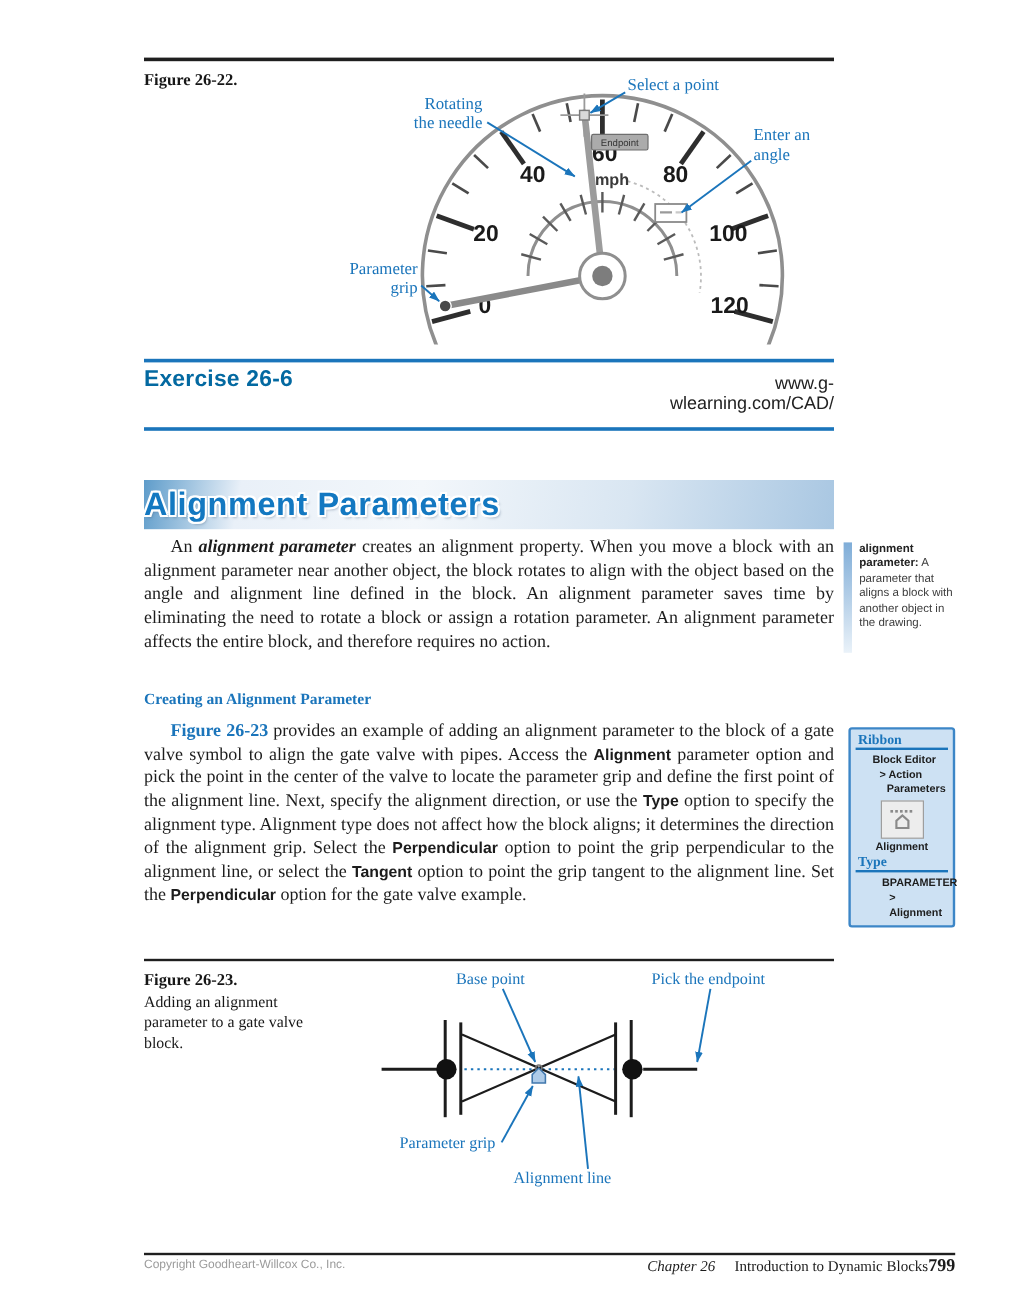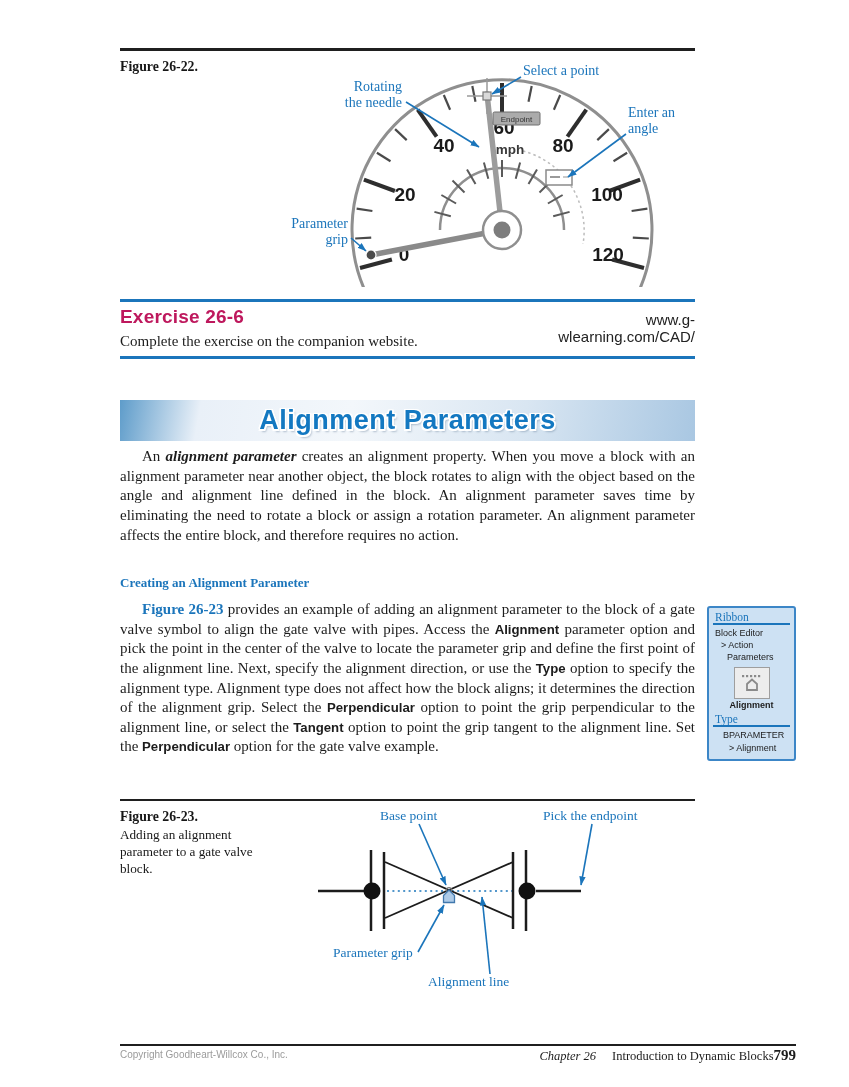--- a/index.html
+++ b/index.html
@@ -6,27 +6,27 @@
   .page{position:relative;width:849px;height:1087px;background:#ffffff;overflow:hidden;
         font-family:"Liberation Serif",serif;color:#1c1c1c;border-radius:25px;}
   .abs{position:absolute;}
   .rule{position:absolute;background:#1f1f1f;}
   .rule.blue{background:#1b75bb;}
   
   .figcap{position:absolute;width:158px;font-size:13.2px;line-height:1.3;color:#171717;}
   .figcap .figlabel{font-weight:bold;font-size:13.8px;}
   
   .ex-title{position:absolute;font-family:"Liberation Sans",sans-serif;font-weight:bold;
-            font-size:19px;color:#be185d;letter-spacing:.2px;}
+            font-size:19px;color:#0369a1;letter-spacing:.2px;}
   .ex-url{position:absolute;font-family:"Liberation Sans",sans-serif;font-size:15px;color:#222;}
   .ex-body{position:absolute;font-size:15px;color:#1c1c1c;}
   
   .banner{position:absolute;left:120px;top:400px;width:575px;height:41px;
           background:linear-gradient(100deg,#5e9cca 0%,#e9f0f8 14%,#f3f7fb 40%,#d9e6f2 70%,#a9c7e2 100%);
-          display:flex;align-items:center;justify-content:center;}
+          display:flex;align-items:center;}
   .banner span{font-family:"Liberation Sans",sans-serif;font-weight:bold;font-size:27px;
           color:#1378c1;letter-spacing:.5px;
           text-shadow:-1.5px -1.5px 0 #fff,1.5px -1.5px 0 #fff,-1.5px 1.5px 0 #fff,1.5px 1.5px 0 #fff,
                       0 -1.5px 0 #fff,0 1.5px 0 #fff,-1.5px 0 0 #fff,1.5px 0 0 #fff,
                       2px 3px 2px rgba(60,90,120,.35);}
   
   .para{position:absolute;left:120px;width:575px;font-size:15px;line-height:1.31;
         text-align:justify;color:#1c1c1c;}
   .para .indent{display:inline-block;width:22px;}
   .bi{font-weight:bold;font-style:italic;}
@@ -36,24 +36,24 @@
   
   .mnote{position:absolute;left:703px;top:452px;width:96px;display:flex;}
   .mnote-bar{width:7px;height:92px;background:linear-gradient(180deg,#7fadd8 0%,#b9d2e9 55%,#eaf2f9 100%);
              margin-right:6px;flex:0 0 auto;}
   .mnote-text{font-family:"Liberation Sans",sans-serif;font-size:9.6px;line-height:1.3;color:#3d3d3d;}
   .mnote-text b{color:#222;}
   
   .rbox{position:absolute;left:707px;top:606px;width:89px;background:#cde1f3;
         border:2px solid #3c86c7;border-radius:3px;padding:3px 4px 5px 4px;
         font-family:"Liberation Sans",sans-serif;box-sizing:border-box;}
-  .rbox-h{font-family:"Liberation Serif",serif;font-weight:normal;font-size:11.5px;color:#1b75bb;
+  .rbox-h{font-family:"Liberation Serif",serif;font-weight:bold;font-size:11.5px;color:#1b75bb;
           padding-left:2px;border-bottom:2px solid #1b75bb;margin-bottom:2px;}
   .rbox-h.second{margin-top:3px;}
-  .rbox-l{font-size:9px;font-weight:normal;color:#1c1c1c;line-height:1.35;}
+  .rbox-l{font-size:9px;font-weight:bold;color:#1c1c1c;line-height:1.35;margin-left:12px;}
   .pl2{padding-left:2px;} .pl8{padding-left:8px;} .pl14{padding-left:14px;} .pl10{padding-left:10px;} .pl16{padding-left:16px;}
   .rbox-icon{width:34px;height:30px;background:#ededed;border:1.5px solid #9e9e9e;
              margin:4px auto 1px auto;display:flex;align-items:center;justify-content:center;}
   .rbox-icon-label{font-size:9px;font-weight:bold;text-align:center;color:#1c1c1c;margin-bottom:1px;}
   
   .foot-left{position:absolute;left:120px;top:1049px;font-family:"Liberation Sans",sans-serif;
              font-size:10px;color:#9b9b9b;}
   .foot-right{position:absolute;right:53px;top:1047px;font-size:12.5px;color:#1c1c1c;}
   .foot-right .chap{font-style:italic;}
   .foot-right .ttl{margin-left:16px;}
@@ -169,29 +169,32 @@
         <line x1="126" y1="47" x2="199" y2="92" marker-end="url(#arr1)"></line>
         <line x1="346" y1="79" x2="288" y2="122" marker-end="url(#arr1)"></line>
         <line x1="71" y1="183" x2="86" y2="196" marker-end="url(#arr1)"></line>
       </g>
     </g>
   </svg>
 
   <div class="rule blue" style="left:120px;top:299px;width:575px;height:3px;"></div>
   <div class="ex-title" style="left:120px;top:306px;">Exercise 26-6</div>
   <div class="ex-url" style="left:520px;top:311px;width:175px;text-align:right;">www.g-wlearning.com/CAD/</div>
-  <div class="ex-body" style="left:120px;top:333px;">Complete the exercise on the companion website.</div>
   <div class="rule blue" style="left:120px;top:356px;width:575px;height:2.5px;"></div>
 
   <div class="banner">
     <span>Alignment Parameters</span>
   </div>
 
   <p class="para" style="top:447px;margin:0;"><span class="indent"></span><span>An </span><span class="bi">alignment parameter</span><span> creates an alignment property. When you move a block with an alignment parameter near another object, the block rotates to align with the object based on the angle and alignment line defined in the block. An alignment parameter saves time by eliminating the need to rotate a block or assign a rotation parameter. An alignment parameter affects the entire block, and therefore requires no action.</span></p>
 
+  <div class="mnote">
+    <div class="mnote-bar"></div>
+    <div class="mnote-text"><b>alignment parameter:</b><span> A parameter that aligns a block with another object in the drawing.</span></div>
+  </div>
 
   <div class="sec-head" style="top:575px;">Creating an Alignment Parameter</div>
 
   <p class="para" style="top:600px;margin:0;"><span class="indent"></span><span class="figref">Figure 26-23</span><span> provides an example of adding an alignment parameter to the block of a gate valve symbol to align the gate valve with pipes. Access the </span><span class="bsans">Alignment</span><span> parameter option and pick the point in the center of the valve to locate the parameter grip and define the first point of the alignment line. Next, specify the alignment direction, or use the </span><span class="bsans">Type</span><span> option to specify the alignment type. Alignment type does not affect how the block aligns; it determines the direction of the alignment grip. Select the </span><span class="bsans">Perpendicular</span><span> option to point the grip perpendicular to the alignment line, or select the </span><span class="bsans">Tangent</span><span> option to point the grip tangent to the alignment line. Set the </span><span class="bsans">Perpendicular</span><span> option for the gate valve example.</span></p>
 
   <div class="rbox">
     <div class="rbox-h">Ribbon</div>
     <div class="rbox-l pl2">Block Editor</div>
     <div class="rbox-l pl8">&gt; Action</div>
     <div class="rbox-l pl14">Parameters</div>

